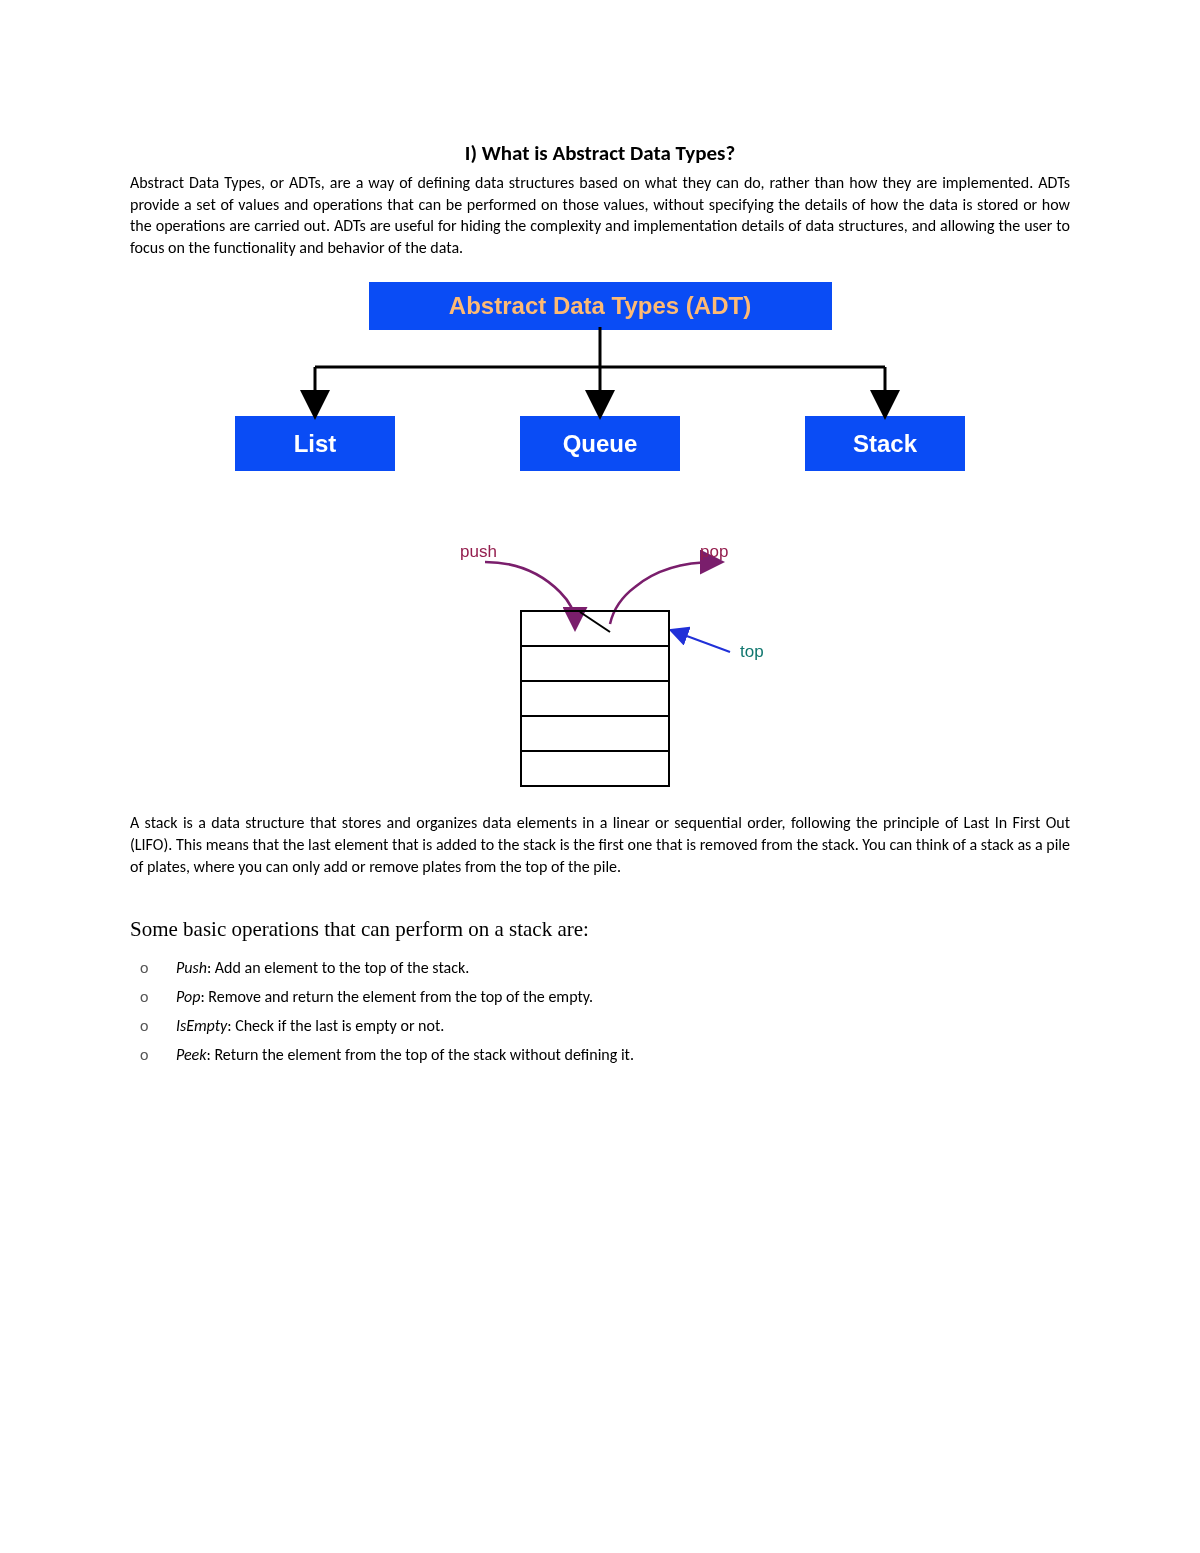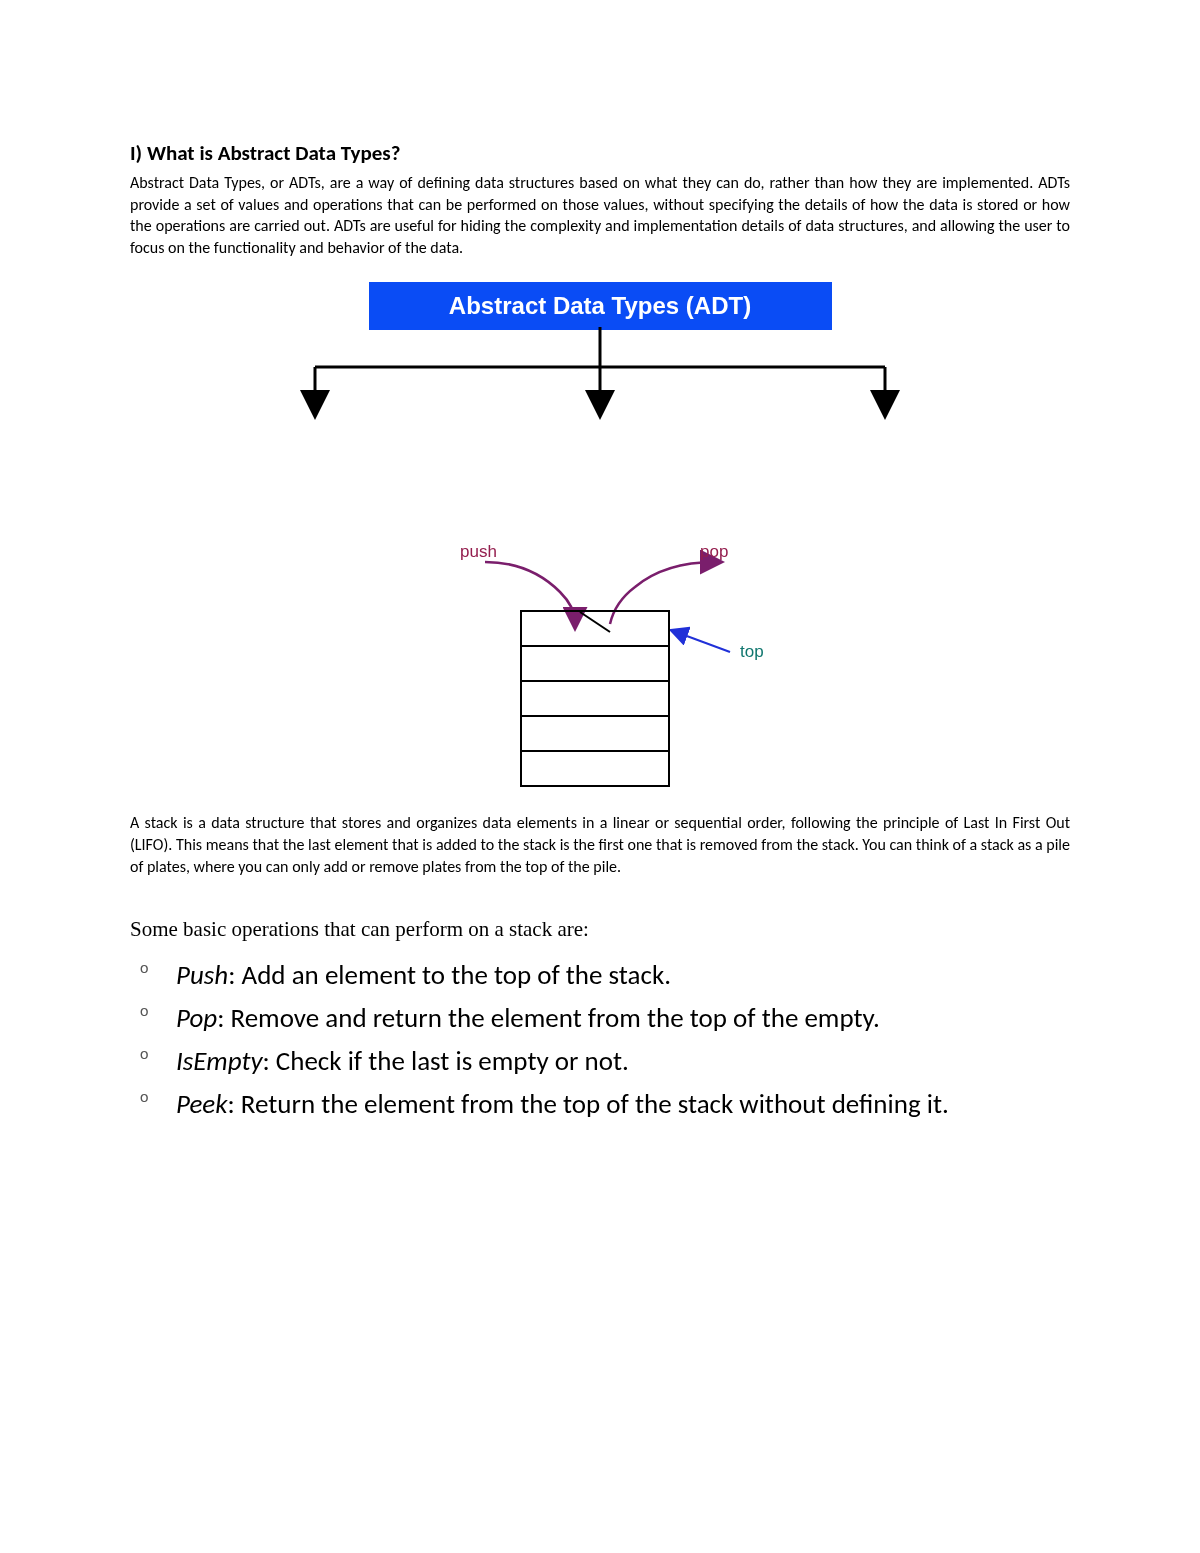--- a/index.html
+++ b/index.html
@@ -13,35 +13,36 @@
     width: 1200px;
     min-height: 1553px;
     padding: 140px 130px 80px 130px;
     box-sizing: border-box;
     position: relative;
   }
   .heading {
     font-weight: bold;
     font-size: 21px;
     margin-bottom: 6px;
+    text-align: center;
   }
   .body-text {
     font-size: 16px;
     line-height: 1.35;
     text-align: justify;
   }
   .diagram1 {
     margin: 24px auto 50px auto;
     width: 730px;
     position: relative;
     height: 200px;
   }
   .adt-root {
     background: #0a4cf5;
-    color: #ffffff;
+    color: #fdba74;
     font-family: Arial, sans-serif;
     font-weight: bold;
     font-size: 24px;
     text-align: center;
     padding: 10px 14px;
     width: 463px;
     margin: 0 auto;
     box-sizing: border-box;
   }
   .adt-children {
@@ -101,21 +102,21 @@
     font-size: 21px;
     margin: 40px 0 16px 0;
     font-family: Liberation Serif, serif;
   }
   .op-list {
     list-style: none;
     padding: 0;
     margin: 0;
   }
   .op-item {
-    font-size: 27px;
+    font-size: 16px;
     margin: 10px 0;
     padding-left: 46px;
     position: relative;
   }
   .op-item::before {
     content: "o";
     position: absolute;
     left: 10px;
     top: 0;
     font-size: 16px;
@@ -140,20 +141,25 @@
         <marker id="arr" markerWidth="10" markerHeight="10" refX="5" refY="5" orient="auto">
           <path d="M0,0 L10,5 L0,10 Z" fill="#000"></path>
         </marker>
       </defs>
       <path d="M365 0 L365 40" stroke="#000" stroke-width="3" fill="none"></path>
       <path d="M80 40 L650 40" stroke="#000" stroke-width="3" fill="none"></path>
       <path d="M80 40 L80 78" stroke="#000" stroke-width="3" fill="none" marker-end="url(#arr)"></path>
       <path d="M365 40 L365 78" stroke="#000" stroke-width="3" fill="none" marker-end="url(#arr)"></path>
       <path d="M650 40 L650 78" stroke="#000" stroke-width="3" fill="none" marker-end="url(#arr)"></path>
     </svg>
+    <div class="adt-children">
+      <div class="adt-child">List</div>
+      <div class="adt-child">Queue</div>
+      <div class="adt-child">Stack</div>
+    </div>
   </div>
 
 
   <div class="stack-diagram">
     <svg width="360" height="260" style="position:absolute;left:0;top:0">
       <defs>
         <marker id="arrP" markerWidth="10" markerHeight="10" refX="6" refY="5" orient="auto">
           <path d="M0,0 L10,5 L0,10 Z" fill="#7a1e6c"></path>
         </marker>
         <marker id="arrB" markerWidth="10" markerHeight="10" refX="6" refY="5" orient="auto">

